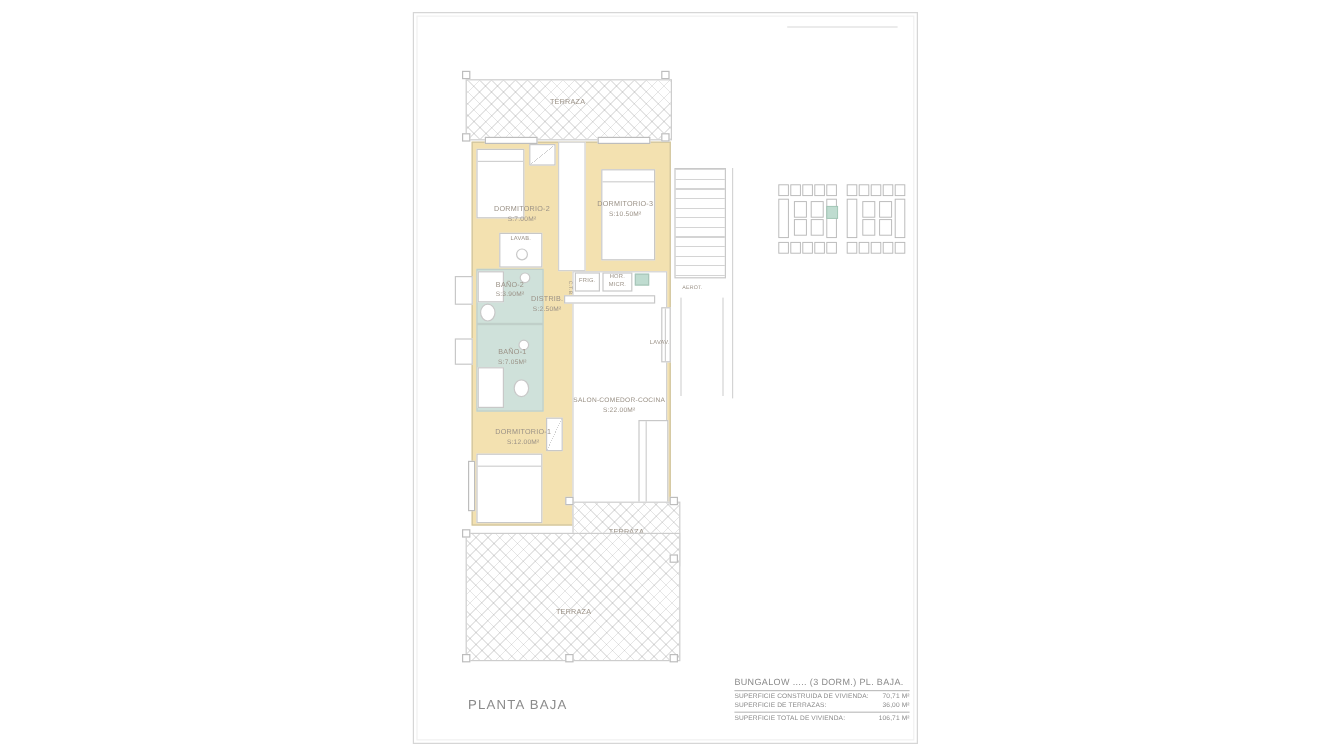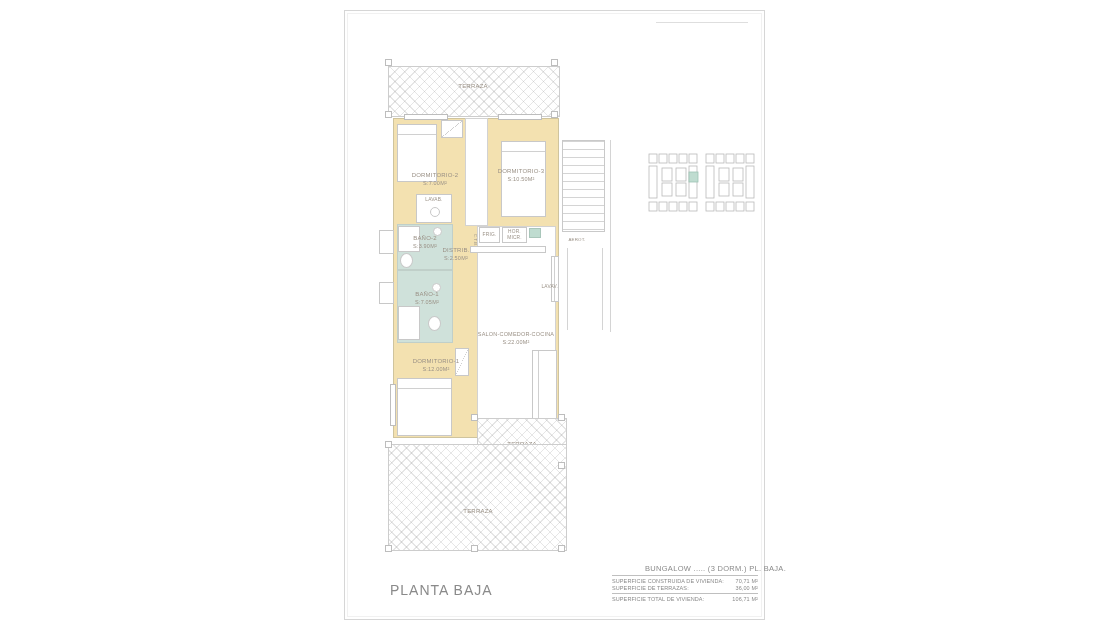--- a/index.html
+++ b/index.html
@@ -24,24 +24,24 @@
   .rlabel .area{display:block;font-size:5.5px;}
   .flabel{position:absolute;color:var(--label);font-size:4.8px;line-height:6px;letter-spacing:.2px;text-align:center;}
   .pillar{position:absolute;width:7px;height:7px;background:#fff;border:1px solid #bdbdbd;}
   .win{position:absolute;background:#fff;border:1px solid #bdbdbd;}
   .stairs{position:absolute;background:#fff;border:1px solid #c9c9c9;
     background-image:repeating-linear-gradient(180deg,#d4d4d4 0 1px,transparent 1px 8px);}
   .vline{position:absolute;background:#d4d4d4;}
   .watermark{position:absolute;left:322px;top:288px;font-size:34px;font-weight:bold;letter-spacing:13px;
     color:rgba(255,255,255,.9);text-shadow:0 0 2px rgba(160,160,160,.55), 0 1px 1px rgba(160,160,160,.35);}
   .tb{position:absolute;left:612px;top:563px;width:146px;color:var(--title);}
-  .tb .tb-title{font-size:7.5px;letter-spacing:.3px;line-height:11px;white-space:nowrap;margin-left:33px;}
+  .tb .tb-title{font-size:7.5px;letter-spacing:.3px;line-height:11px;white-space:nowrap;}
   .tb hr{border:0;border-top:1px solid #bfbfbf;margin:1px 0 2px 0;}
   .tb .row{display:flex;justify-content:space-between;font-size:5.5px;line-height:7px;letter-spacing:.1px;}
-  .plan-title{position:absolute;left:390px;top:582px;font-size:14px;letter-spacing:1px;color:var(--title);}
+  .plan-title{position:absolute;left:390px;top:582px;font-size:11px;letter-spacing:1px;color:var(--title);}
   .letterhead{position:absolute;left:656px;top:22px;width:92px;height:1px;background:#dedede;}
 </style>
 </head>
 <body>
 
 <div id="canvas">
 
   <div class="sheet"></div>
   <div class="letterhead"></div>
 

